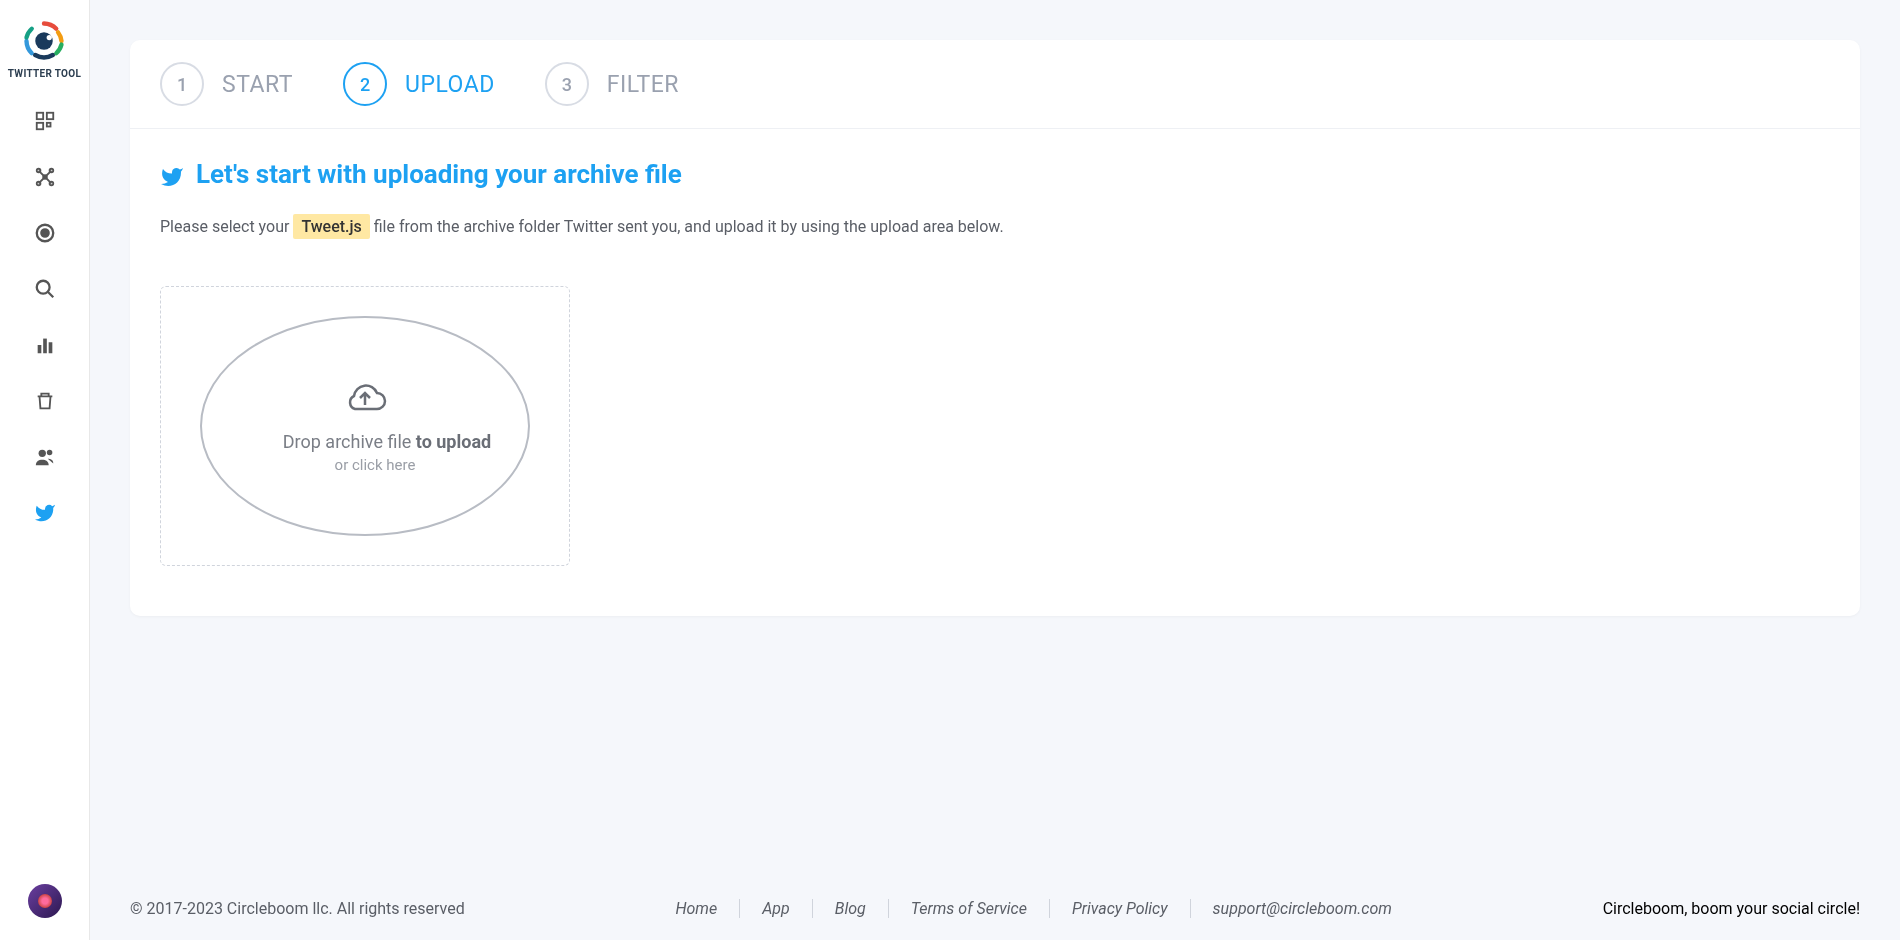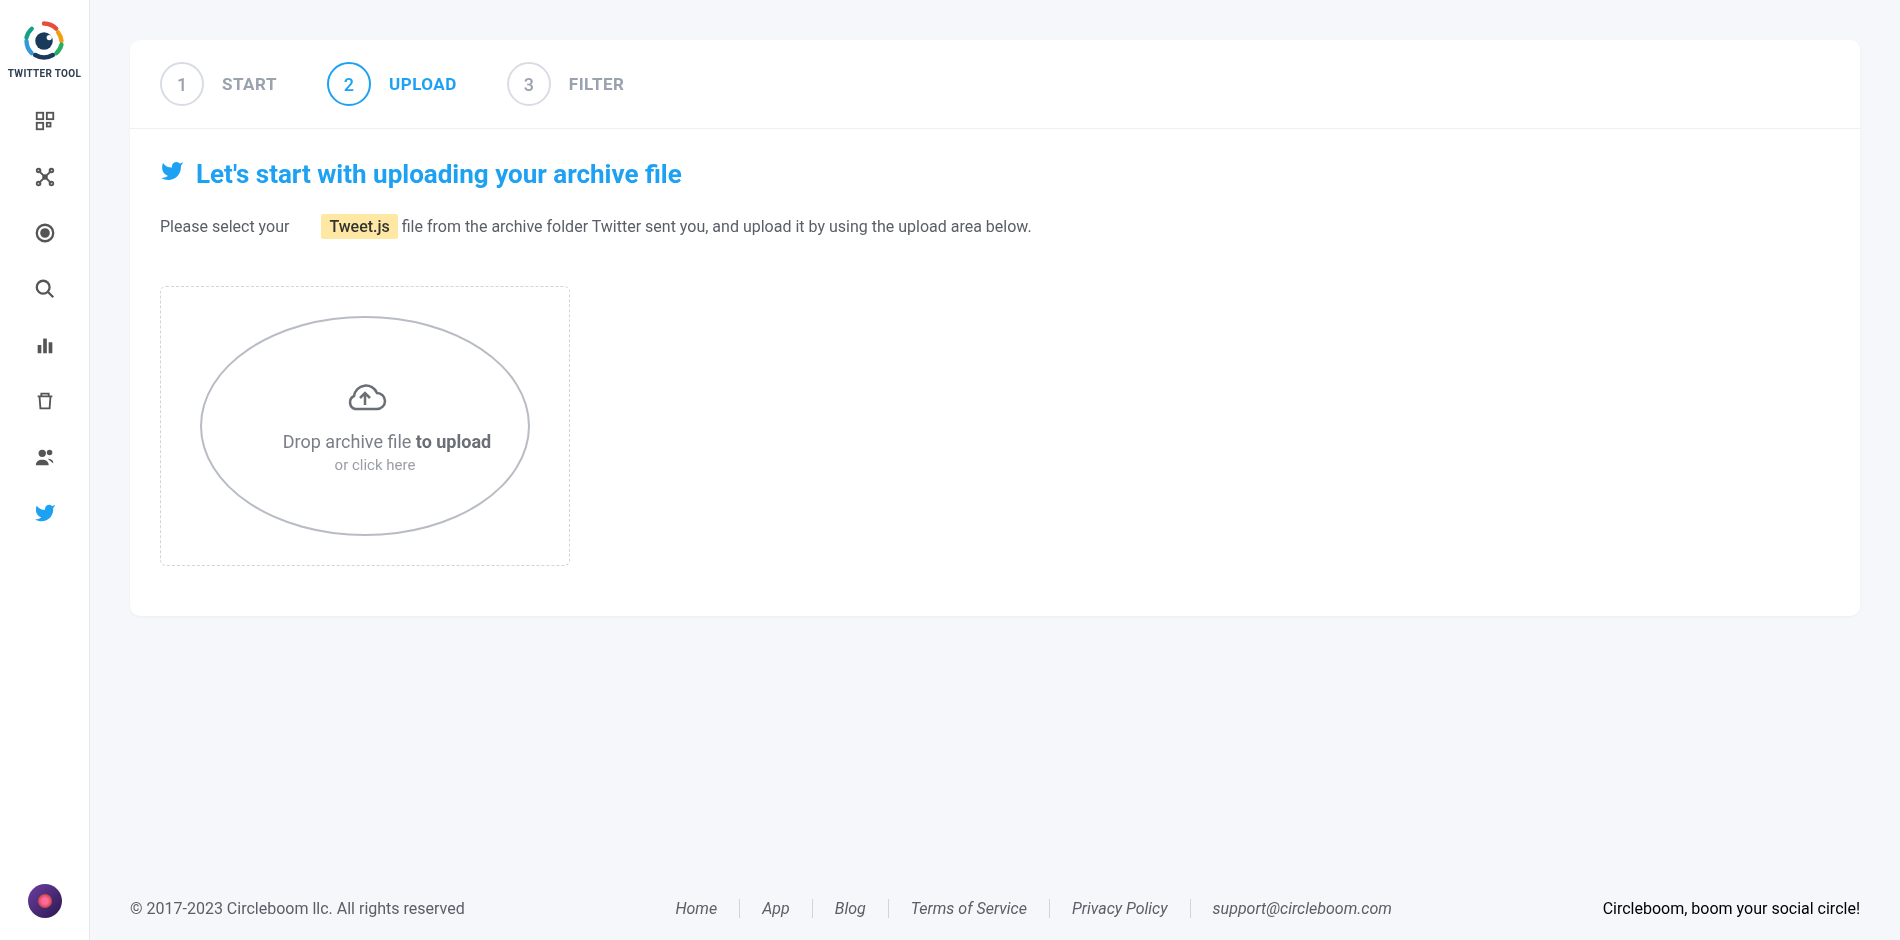--- a/index.html
+++ b/index.html
@@ -14,30 +14,30 @@
 .nav-item svg { width: 22px; height: 22px; }
 .nav-item.active svg { fill: #1da1f2; }
 .avatar { position: absolute; bottom: 22px; width: 34px; height: 34px; border-radius: 50%; background: linear-gradient(135deg,#6b3fa0,#2c1850); display:flex; align-items:center; justify-content:center; }
 .avatar-inner { width:14px; height:14px; border-radius:50%; background: radial-gradient(circle,#ff6b9d 30%,#c44 70%); }
 
 .main { margin-left: 90px; padding: 40px; height: 100%; position: relative; }
 .card { background: #fff; border-radius: 10px; box-shadow: 0 1px 3px rgba(0,0,0,0.04); }
 .steps { display: flex; align-items: center; gap: 50px; padding: 22px 30px; border-bottom: 1px solid #eef0f4; }
 .step { display: flex; align-items: center; gap: 18px; cursor: pointer; }
 .step-circle { width: 44px; height: 44px; border-radius: 50%; border: 2px solid #d8dce4; display: flex; align-items: center; justify-content: center; font-size: 18px; font-weight: 500; color: #9aa1af; }
-.step-label { font-size: 17px; font-weight: 700; color: #9aa1af; letter-spacing: 0.5px; }
+.step-label { font-size: 23px; font-weight: 400; color: #9aa1af; letter-spacing: 0.5px; }
 .step.active .step-circle { border-color: #1da1f2; color: #1da1f2; }
 .step.active .step-label { color: #1da1f2; }
 
 .content { padding: 30px 30px 50px; }
-.heading { display: flex; align-items: flex-start; gap: 12px; margin-bottom: 28px; }
+.heading { display: flex; align-items: flex-end; gap: 12px; margin-bottom: 28px; }
 .heading svg { width: 24px; height: 24px; fill: #1da1f2; }
 .heading-text { font-size: 26px; font-weight: 700; color: #1da1f2; }
 .instruction { font-size: 16px; color: #5a5e66; margin-bottom: 50px; }
-.highlight { background: #ffe8a3; padding: 3px 8px; border-radius: 2px; color: #333; font-weight: 500; margin-left: 28px; }
+.highlight { background: #ffe8a3; padding: 3px 8px; border-radius: 2px; color: #333; font-weight: 500; }
 
 .dropzone-outer { width: 410px; height: 280px; border: 1px dashed #d0d4dc; border-radius: 6px; display:flex; align-items:center; justify-content:center; }
 .dropzone { width: 330px; height: 220px; border: 2px solid #b8bcc4; border-radius: 50%; display: flex; flex-direction: column; align-items: center; justify-content: center; cursor: pointer; }
 .cloud-icon { width: 48px; height: 38px; margin-bottom: 14px; }
 .drop-text { font-size: 18px; color: #7a7e86; margin-left: 44px; }
 .drop-text strong { font-weight: 700; color: #6a6e76; }
 .drop-sub { font-size: 15px; color: #9a9ea6; margin-top: 4px; margin-left: 20px; }
 
 .footer { position: absolute; bottom: 0; left: 90px; right: 0; padding: 22px 40px; display: flex; align-items: center; justify-content: space-between; font-size: 16px; color: #5a5e66; gap: 44px; }
 .footer-links { display: flex; align-items: flex-start; gap: 0; font-style: italic; }

